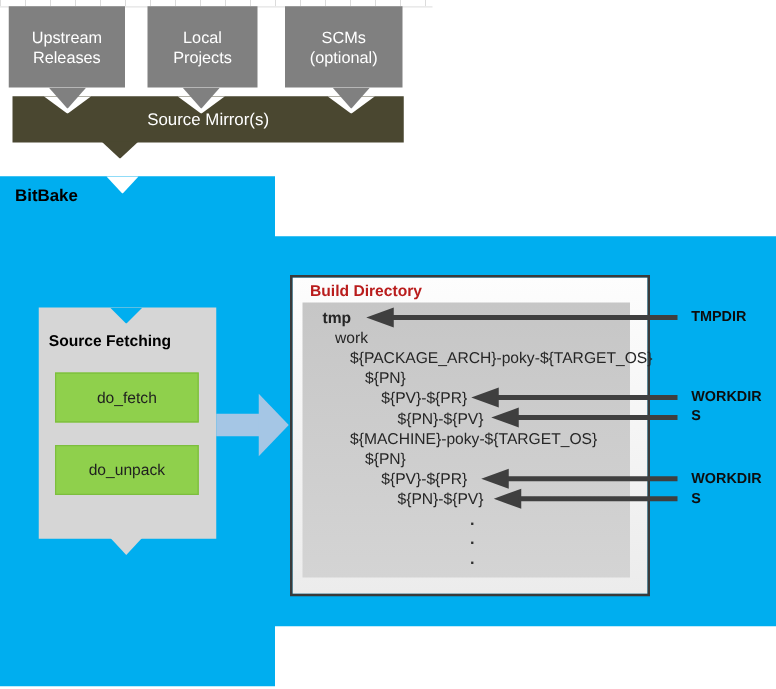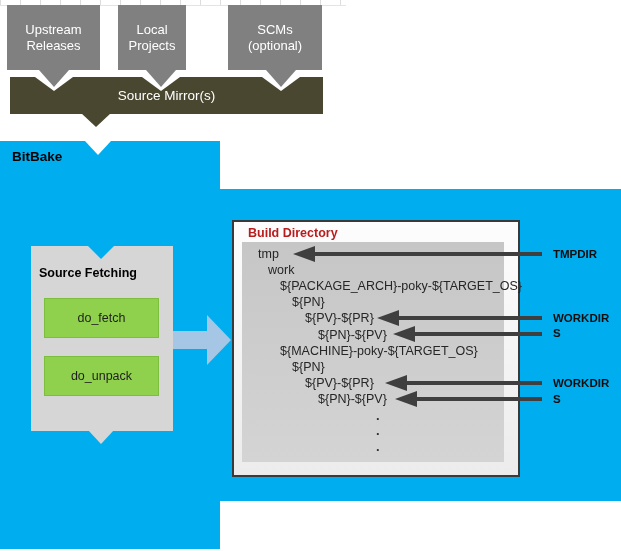--- a/index.html
+++ b/index.html
@@ -74,21 +74,21 @@
 <body>
 
 <div id="canvas">
 
   <div class="abs grid-hint"></div>
 
   <div class="abs top-box" style="left:7px;top:5px;width:93px;height:65px;">
     <span>Upstream</span>
     <span>Releases</span>
   </div>
-  <div class="abs top-box" style="left:118px;top:5px;width:68px;height:65px;">
+  <div class="abs top-box" style="left:118px;top:5px;width:88px;height:65px;">
     <span>Local</span>
     <span>Projects</span>
   </div>
   <div class="abs top-box" style="left:228px;top:5px;width:94px;height:65px;">
     <span>SCMs</span>
     <span>(optional)</span>
   </div>
 
   <div class="abs mirror-bar">
     <span>Source Mirror(s)</span>
@@ -119,21 +119,21 @@
     <span>do_unpack</span>
   </div>
 
   <div class="abs flow-shaft"></div>
   <div class="abs flow-head"></div>
 
   <div class="abs bd-panel"></div>
   <div class="abs bd-title">Build Directory</div>
   <div class="abs bd-inner"></div>
 
-  <div class="abs tree-node" style="left:258px;top:246px;">tmp</div>
+  <div class="abs tree-node" style="left:258px;top:246px;font-weight:bold;">tmp</div>
   <div class="abs tree-node" style="left:268px;top:262px;">work</div>
   <div class="abs tree-node" style="left:280px;top:278px;">${PACKAGE_ARCH}-poky-${TARGET_OS}</div>
   <div class="abs tree-node" style="left:292px;top:294px;">${PN}</div>
   <div class="abs tree-node" style="left:305px;top:310px;">${PV}-${PR}</div>
   <div class="abs tree-node" style="left:318px;top:327px;">${PN}-${PV}</div>
   <div class="abs tree-node" style="left:280px;top:343px;text-align:right;">${MACHINE}-poky-${TARGET_OS}</div>
   <div class="abs tree-node" style="left:292px;top:359px;">${PN}</div>
   <div class="abs tree-node" style="left:305px;top:375px;">${PV}-${PR}</div>
   <div class="abs tree-node" style="left:318px;top:391px;">${PN}-${PV}</div>
 

